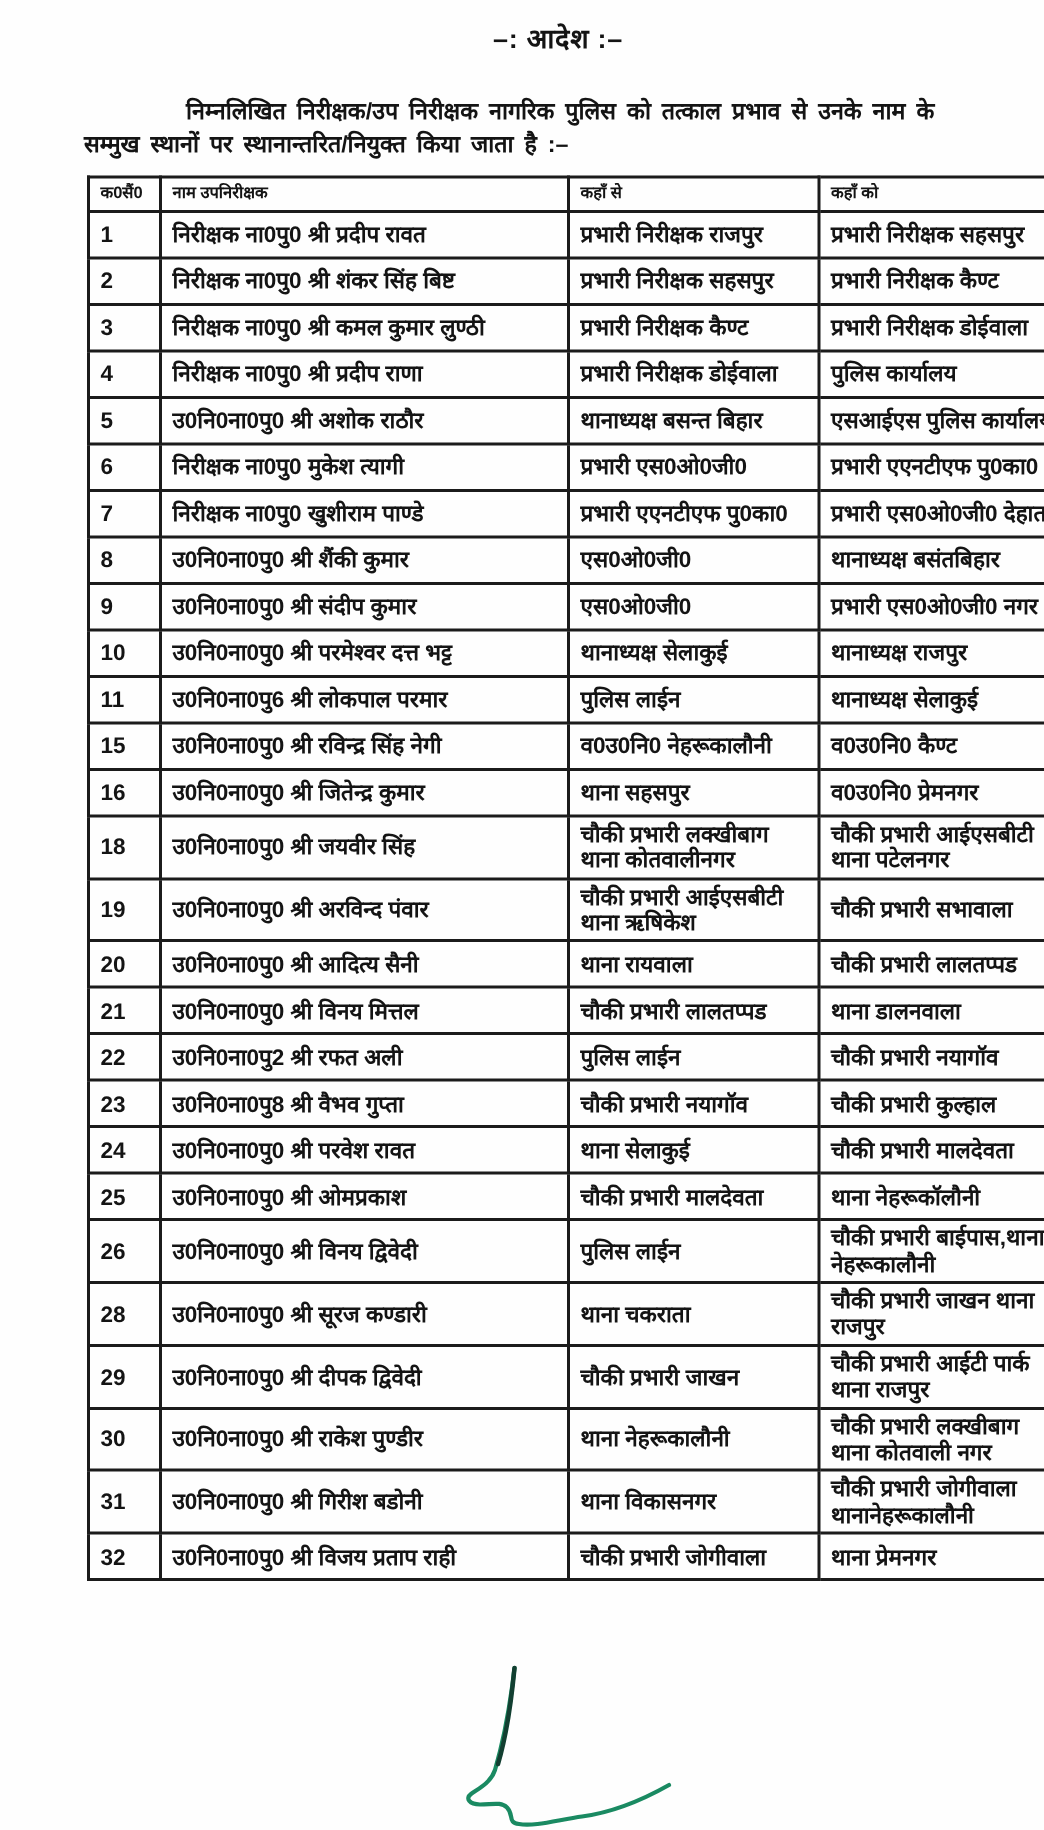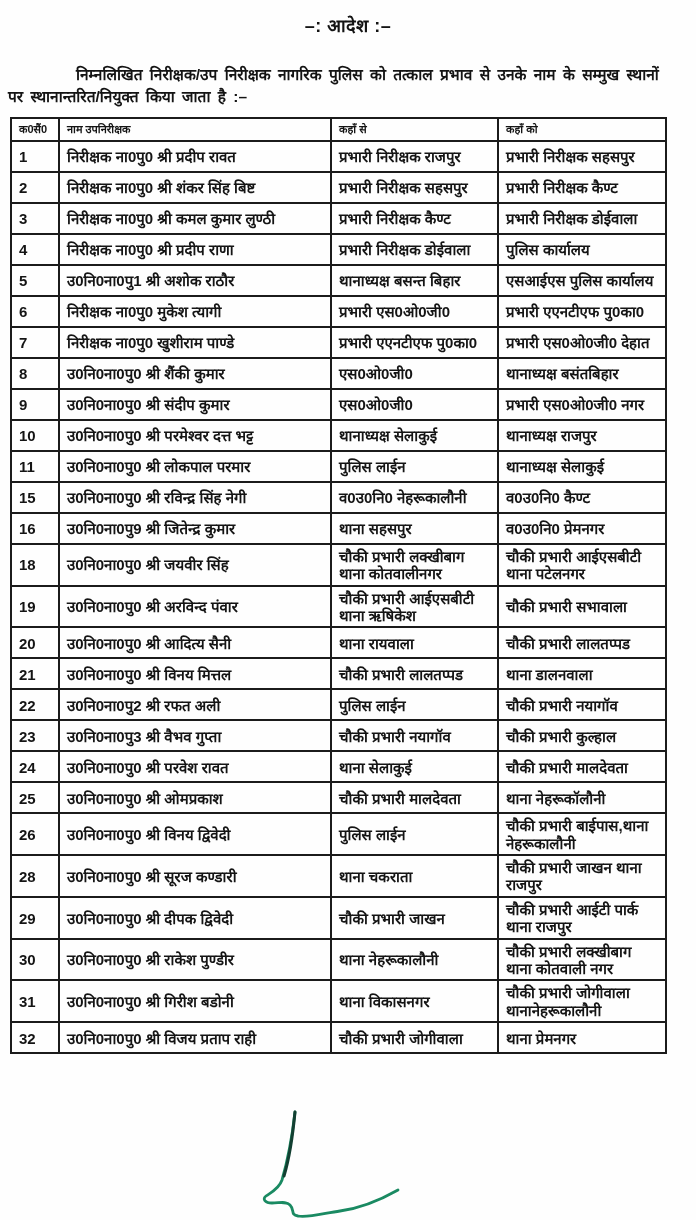--- a/index.html
+++ b/index.html
@@ -5,21 +5,21 @@
   html,body{margin:0;padding:0;}
   body{
     width:696px;height:1220px;
     background:#fefefe;
     position:relative;
     overflow:hidden;
     font-family:"Liberation Sans","DejaVu Sans",sans-serif;
     color:#141414;
     -webkit-font-smoothing:antialiased;
   }
-  .page{position:absolute;inset:0;}
+  .page{position:absolute;inset:0;margin-left:48px;}
   .doc-title{
     text-align:center;
     font-size:18px;
     font-weight:700;
     margin:13px 0 0 0;
     letter-spacing:.5px;
   }
   .intro{
     margin:27px 30px 0 8px;
     font-size:15.5px;
@@ -108,21 +108,21 @@
 
     <tr>
       <td class="sn">4</td>
       <td>निरीक्षक ना0पु0 श्री प्रदीप राणा</td>
       <td>प्रभारी निरीक्षक डोईवाला</td>
       <td>पुलिस कार्यालय</td>
     </tr>
 
     <tr>
       <td class="sn">5</td>
-      <td>उ0नि0ना0पु1 श्री अशोक राठौर</td>
+      <td>उ0नि0ना0पु0 श्री अशोक राठौर</td>
       <td>थानाध्यक्ष बसन्त बिहार</td>
       <td>एसआईएस पुलिस कार्यालय</td>
     </tr>
 
     <tr>
       <td class="sn">6</td>
       <td>निरीक्षक ना0पु0 मुकेश त्यागी</td>
       <td>प्रभारी एस0ओ0जी0</td>
       <td>प्रभारी एएनटीएफ पु0का0</td>
     </tr>
@@ -150,38 +150,38 @@
 
     <tr>
       <td class="sn">10</td>
       <td>उ0नि0ना0पु0 श्री परमेश्वर दत्त भट्ट</td>
       <td>थानाध्यक्ष सेलाकुई</td>
       <td>थानाध्यक्ष राजपुर</td>
     </tr>
 
     <tr>
       <td class="sn">11</td>
-      <td>उ0नि0ना0पु0 श्री लोकपाल परमार</td>
+      <td>उ0नि0ना0पु6 श्री लोकपाल परमार</td>
       <td>पुलिस लाईन</td>
       <td>थानाध्यक्ष सेलाकुई</td>
     </tr>
 
 
 
 
     <tr>
       <td class="sn">15</td>
       <td>उ0नि0ना0पु0 श्री रविन्द्र सिंह नेगी</td>
       <td>व0उ0नि0 नेहरूकालौनी</td>
       <td>व0उ0नि0 कैण्ट</td>
     </tr>
 
     <tr>
       <td class="sn">16</td>
-      <td>उ0नि0ना0पु9 श्री जितेन्द्र कुमार</td>
+      <td>उ0नि0ना0पु0 श्री जितेन्द्र कुमार</td>
       <td>थाना सहसपुर</td>
       <td>व0उ0नि0 प्रेमनगर</td>
     </tr>
 
 
     <tr>
       <td class="sn">18</td>
       <td>उ0नि0ना0पु0 श्री जयवीर सिंह</td>
       <td>चौकी प्रभारी लक्खीबाग थाना कोतवालीनगर</td>
       <td>चौकी प्रभारी आईएसबीटी थाना पटेलनगर</td>
@@ -210,21 +210,21 @@
 
     <tr>
       <td class="sn">22</td>
       <td>उ0नि0ना0पु2 श्री रफत अली</td>
       <td>पुलिस लाईन</td>
       <td>चौकी प्रभारी नयागॉव</td>
     </tr>
 
     <tr>
       <td class="sn">23</td>
-      <td>उ0नि0ना0पु3 श्री वैभव गुप्ता</td>
+      <td>उ0नि0ना0पु8 श्री वैभव गुप्ता</td>
       <td>चौकी प्रभारी नयागॉव</td>
       <td>चौकी प्रभारी कुल्हाल</td>
     </tr>
 
     <tr>
       <td class="sn">24</td>
       <td>उ0नि0ना0पु0 श्री परवेश रावत</td>
       <td>थाना सेलाकुई</td>
       <td>चौकी प्रभारी मालदेवता</td>
     </tr>

